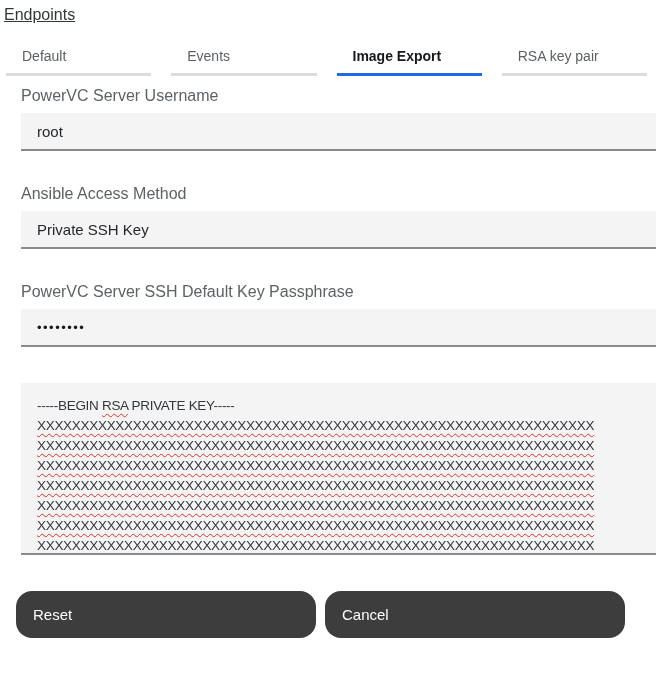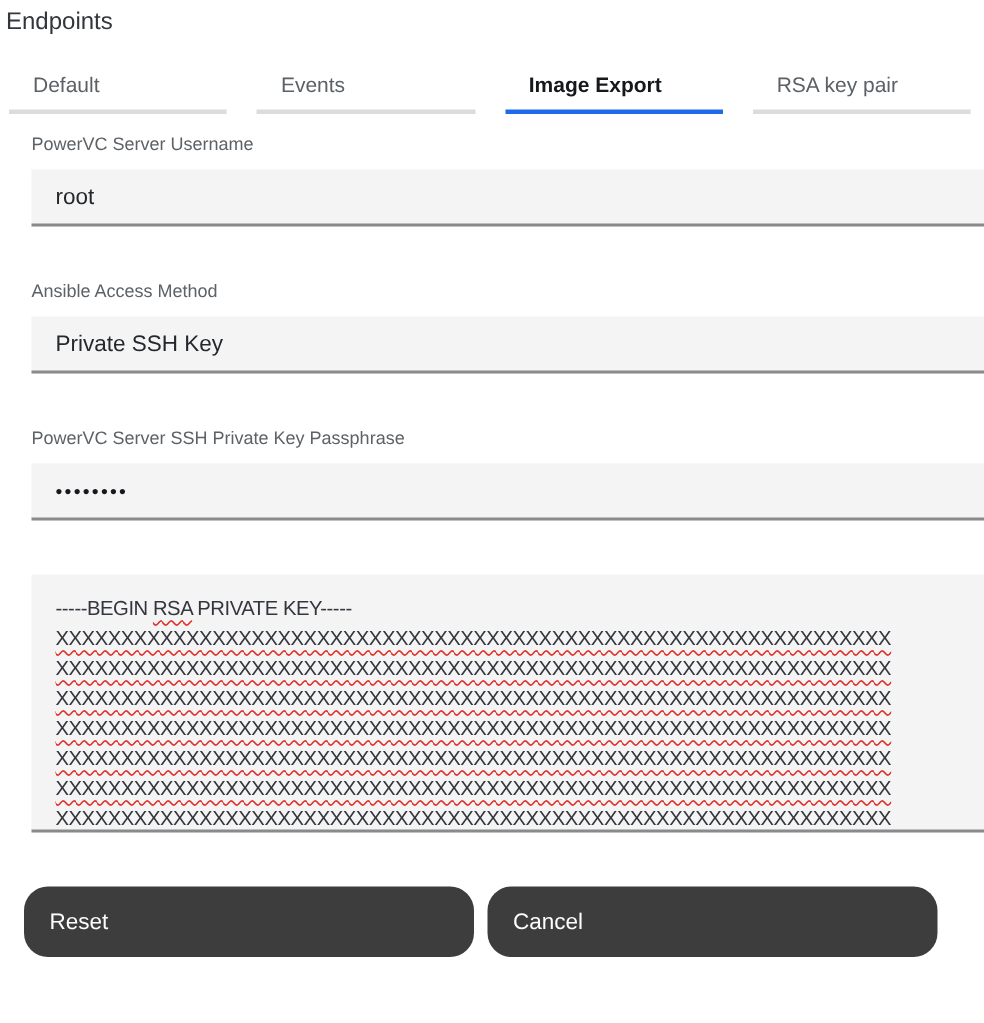--- a/index.html
+++ b/index.html
@@ -1,38 +1,38 @@
 <!DOCTYPE html>
 <html><head>
 <meta charset="utf-8">
 <style>
   * { margin:0; padding:0; box-sizing:border-box; }
   html,body { width:656px; height:682px; background:#ffffff; overflow:hidden;
     font-family:"Liberation Sans", sans-serif; }
 
   .page-title {
     margin:5px 0 0 4px;
-    font-size:16px; font-weight:500; color:#32373c; line-height:20px;
+    font-size:16px; font-weight:500; color:#32373c; line-height:20px;text-decoration:underline;
   }
 
   
   .tabs { display:flex; gap:20px; margin:14px 0 0 6px; width:641px; }
   .tab {
     width:158px; padding:8px 16px 7px 16px;
     font-size:14px; line-height:19px; color:#5c6167;
     border-bottom:3px solid #dcdcdc; cursor:pointer;
     white-space:nowrap; background:transparent;
   }
   .tab.active { color:#15181c; font-weight:700; border-bottom-color:#1e6ae8; }
 
   
   .form { margin:13px 0 0 21px; width:635px; }
   .field { margin-bottom:36px; }
   .field-label {
-    display:block; font-size:12px; line-height:14px; color:#5d6267;
+    display:block; font-size:16px; line-height:14px; color:#5d6267;
     margin-bottom:10px;
   }
   .input-box {
     width:100%; height:38px; background:#f4f4f4;
     border:none; border-bottom:2px solid #8a8a8a;
     display:flex; align-items:center; padding:0 16px;
     font-size:15px; color:#24282c; cursor:text;
   }
   .input-box.password { font-size:13px; letter-spacing:1.5px; color:#15181c; }
 
@@ -80,21 +80,21 @@
     <label class="field-label">PowerVC Server Username</label>
     <div class="input-box">root</div>
   </div>
 
   <div class="field">
     <label class="field-label">Ansible Access Method</label>
     <div class="input-box">Private SSH Key</div>
   </div>
 
   <div class="field">
-    <label class="field-label">PowerVC Server SSH Private Key Passphrase</label>
+    <label class="field-label">PowerVC Server SSH Default Key Passphrase</label>
     <div class="input-box password">••••••••</div>
   </div>
 
   <div class="field">
     <div class="textarea-box">
       <span class="key-line"><span>-----BEGIN </span><span class="miss">RSA</span><span> PRIVATE KEY-----</span></span>
       <span class="key-line miss">XXXXXXXXXXXXXXXXXXXXXXXXXXXXXXXXXXXXXXXXXXXXXXXXXXXXXXXXXXXXXXXX</span>
       <span class="key-line miss">XXXXXXXXXXXXXXXXXXXXXXXXXXXXXXXXXXXXXXXXXXXXXXXXXXXXXXXXXXXXXXXX</span>
       <span class="key-line miss">XXXXXXXXXXXXXXXXXXXXXXXXXXXXXXXXXXXXXXXXXXXXXXXXXXXXXXXXXXXXXXXX</span>
       <span class="key-line miss">XXXXXXXXXXXXXXXXXXXXXXXXXXXXXXXXXXXXXXXXXXXXXXXXXXXXXXXXXXXXXXXX</span>

